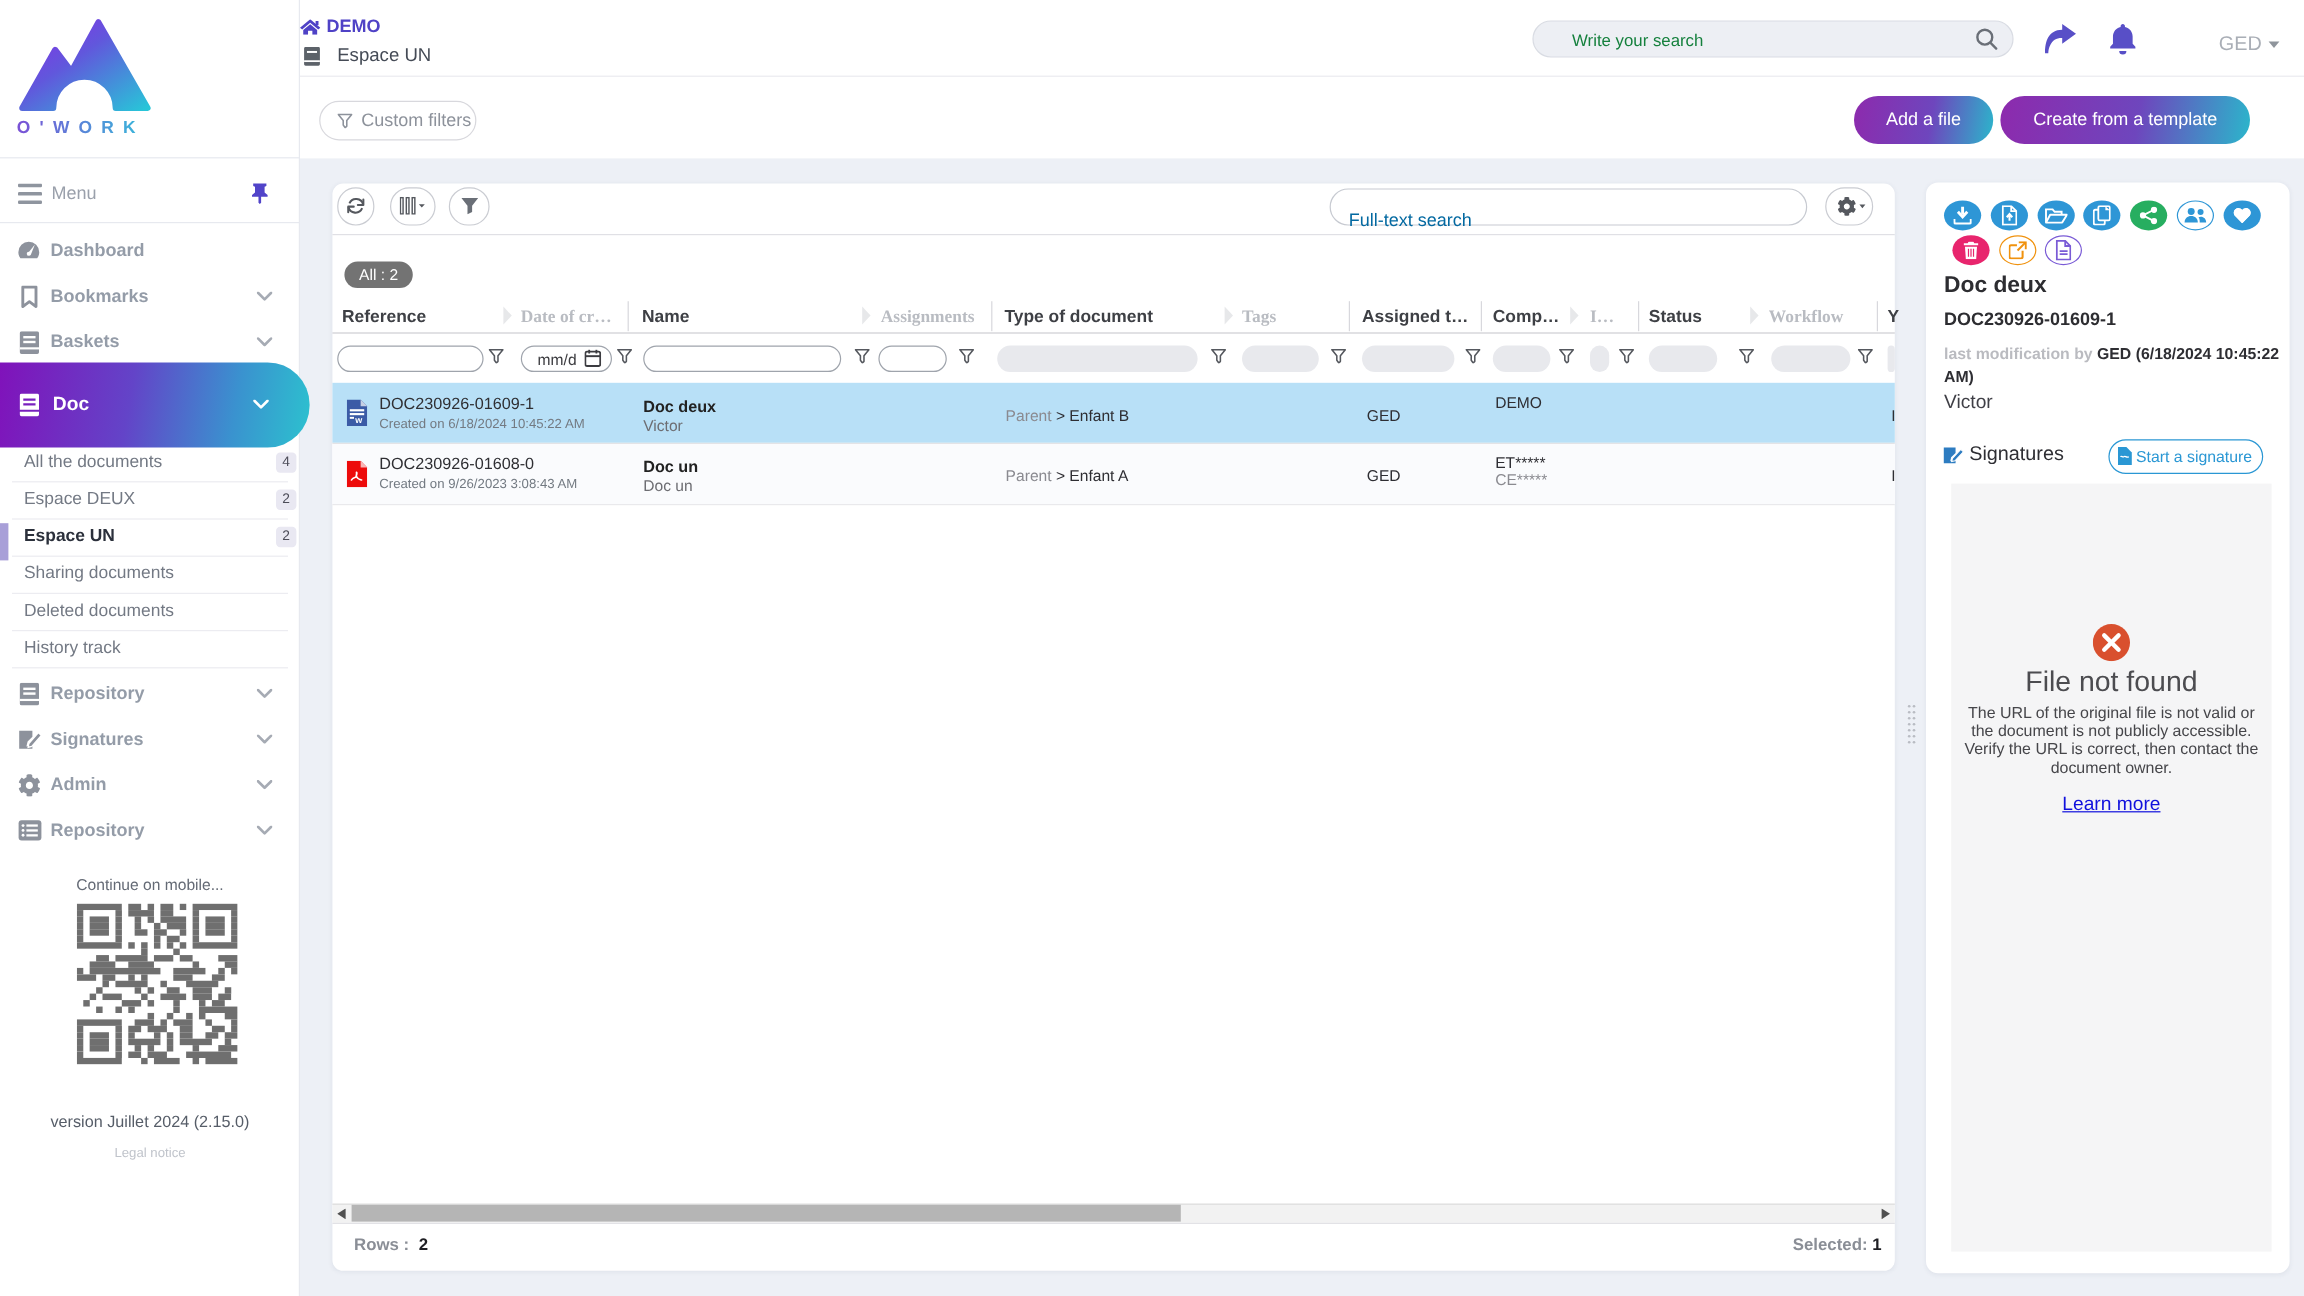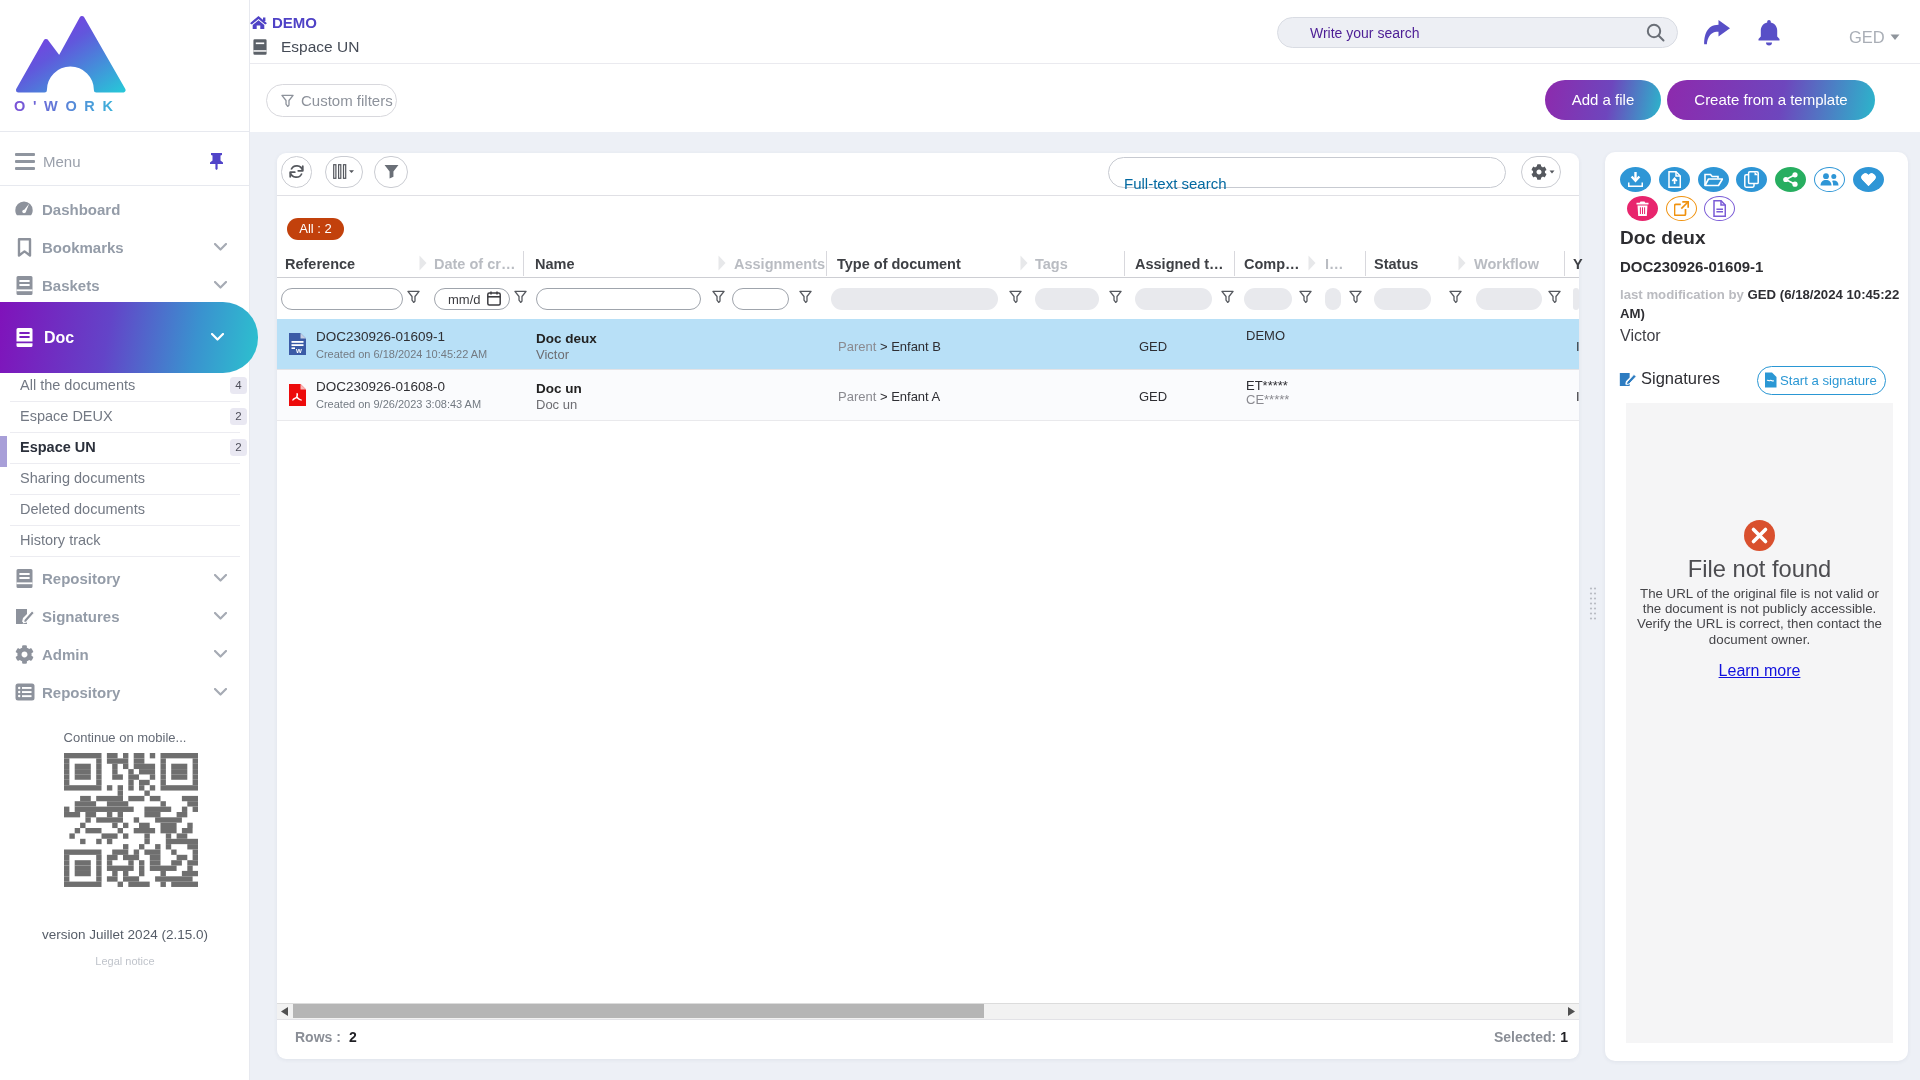--- a/index.html
+++ b/index.html
@@ -4,21 +4,21 @@
 <style>
 * { margin:0; padding:0; box-sizing:border-box; }
 html,body { width:1920px; height:1080px; overflow:hidden; }
 body { background:#edf0f6; font-family:"Liberation Sans", sans-serif; position:relative; }
 .abs { position:absolute; }
 .card { position:absolute; background:#fff; border-radius:9px; box-shadow:0 1px 4px rgba(40,50,80,.07); }
 .pill-input { position:absolute; height:22px; border-radius:11px; }
 .pill-on { background:#fff; border:1px solid #9fa4ac; }
 .pill-off { background:#e8e9ed; }
 .hdr-dark { position:absolute; font-size:14.5px; font-weight:bold; color:#3e4045; white-space:nowrap; }
-.hdr-gray { position:absolute; font-size:14.5px; font-weight:bold; color:#b9bcc2; white-space:nowrap; }
+.hdr-gray { position:absolute; font-size:14.5px; font-weight:bold; color:#b9bcc2; white-space:nowrap;font-family:Liberation Serif, serif; }
 .vline { position:absolute; width:1px; height:25px; background:#d8d8dd; top:251px; }
 .mitem { position:absolute; left:0; width:250px; height:30px; }
 .mitem .txt { position:absolute; left:42px; top:50%; transform:translateY(-50%); font-size:15px; font-weight:bold; color:#949ca8; }
 .sub-txt { position:absolute; left:20px; font-size:14.5px; color:#737984; }
 .badge { position:absolute; width:17px; height:17px; background:#e9e8f2; border-radius:3.5px; color:#4c4c58; font-size:11.5px; text-align:center; line-height:17px; }
 .cellsub { font-size:11px; color:#737a82; }
 </style>
 </head>
 <body>
 <div class="abs" style="left:0;top:0;width:250px;height:1080px;background:#fff;border-right:1px solid #e7e9ef;"></div>
@@ -320,21 +320,21 @@
 <rect x="0.5" y="13.4" width="16" height="1.8" fill="#fff"></rect>
 </svg>
 <div class="abs" style="left:281px;top:38px;font-size:15.5px;color:#454b56;">Espace UN</div>
 <div class="abs" style="left:250px;top:63px;width:1670px;height:1px;background:#eaeaef;"></div>
 <div class="abs" style="left:266px;top:84px;width:131px;height:33px;border:1px solid #d8d8dd;border-radius:17px;background:#fff;"></div>
 <svg class="abs" style="left:281px;top:94px;" width="13" height="13" viewBox="0 0 14 14">
 <path d="M1,1.5 L13,1.5 L8.6,7 L8.6,12 L7.2,13.4 L5.4,11 L5.4,7 Z" fill="none" stroke="#8d929b" stroke-width="1.4" stroke-linejoin="round"></path>
 </svg>
 <div class="abs" style="left:301px;top:92px;font-size:15px;color:#8d929b;">Custom filters</div>
 <div class="abs" style="left:1277px;top:17px;width:401px;height:31px;background:#edeff4;border:1px solid #d9dce3;border-radius:16px;"></div>
-<div class="abs" style="left:1310px;top:25px;font-size:14px;color:#4c1d95;">Write your search</div>
+<div class="abs" style="left:1310px;top:25px;font-size:14px;color:#15803d;">Write your search</div>
 <svg class="abs" style="left:1646px;top:23px;" width="19" height="19" viewBox="0 0 19 19">
 <circle cx="8" cy="8" r="6.2" fill="none" stroke="#6a6f77" stroke-width="2"></circle>
 <line x1="12.8" y1="12.8" x2="17.5" y2="17.5" stroke="#6a6f77" stroke-width="2" stroke-linecap="round"></line>
 </svg>
 <svg class="abs" style="left:1704px;top:20px;" width="26" height="25" viewBox="0 0 26 25">
 <path d="M14.5,0 L26,8.2 L14.5,16.4 L14.5,11.7 C9.5,11.6 6.5,13.6 4.6,17.6 C3.4,20 3,22 2.9,24.3 L0.2,24.3 C0.1,15.5 2.5,4.8 14.5,4.7 Z" fill="#584fc7"></path>
 </svg>
 <svg class="abs" style="left:1758px;top:20px;" width="22" height="26" viewBox="0 0 22 26">
 <path d="M11,0 C12,0 12.8,0.8 12.8,1.8 L12.8,2.6 C16.6,3.4 19.2,6.6 19.2,10.5 L19.2,16.5 L21.5,19 L21.5,20.5 L0.5,20.5 L0.5,19 L2.8,16.5 L2.8,10.5 C2.8,6.6 5.4,3.4 9.2,2.6 L9.2,1.8 C9.2,0.8 10,0 11,0 Z" fill="#584fc7"></path>
 <path d="M8,22.5 L14,22.5 A3,3 0 0 1 8,22.5 Z" fill="#584fc7"></path>
@@ -365,21 +365,21 @@
 <path d="M0.5,1 L13.5,1 L8.8,7 L8.8,11.8 L5.2,13.6 L5.2,7 Z" fill="#6a6f77"></path>
 </svg>
 <div class="abs" style="left:1108px;top:157px;width:398px;height:31px;border:1px solid #c7cad1;border-radius:16px;background:#fff;"></div>
 <div class="abs" style="left:1124px;top:175px;font-size:15px;color:#0369a1;">Full-text search</div>
 <div class="abs" style="left:1521px;top:156px;width:40px;height:32px;border:1px solid #caccd2;border-radius:16px;background:#fff;"></div>
 <svg class="abs" style="left:1531px;top:164px;" width="24" height="16" viewBox="0 0 24 16">
 <path d="M487.4 315.7l-42.6-24.6c4.3-23.2 4.3-47 0-70.2l42.6-24.6c4.9-2.8 7.1-8.6 5.5-14-11.1-35.6-30-67.8-54.7-94.6-3.8-4.1-10-5.1-14.8-2.3L380.8 110c-17.9-15.4-38.5-27.3-60.8-35.1V25.8c0-5.6-3.9-10.5-9.4-11.7-36.7-8.2-74.3-7.8-109.2 0-5.5 1.2-9.4 6.1-9.4 11.7V75c-22.2 7.9-42.8 19.8-60.8 35.1L88.7 85.5c-4.9-2.8-11-1.9-14.8 2.3-24.7 26.7-43.6 58.9-54.7 94.6-1.7 5.4.6 11.2 5.5 14L67.3 221c-4.3 23.2-4.3 47 0 70.2l-42.6 24.6c-4.9 2.8-7.1 8.6-5.5 14 11.1 35.6 30 67.8 54.7 94.6 3.8 4.1 10 5.1 14.8 2.3l42.6-24.6c17.9 15.4 38.5 27.3 60.8 35.1v49.2c0 5.6 3.9 10.5 9.4 11.7 36.7 8.2 74.3 7.8 109.2 0 5.5-1.2 9.4-6.1 9.4-11.7v-49.2c22.2-7.9 42.8-19.8 60.8-35.1l42.6 24.6c4.9 2.8 11 1.9 14.8-2.3 24.7-26.7 43.6-58.9 54.7-94.6 1.7-5.4-.6-11.2-5.5-14zM256 336c-44.1 0-80-35.9-80-80s35.9-80 80-80 80 35.9 80 80-35.9 80-80 80z" transform="scale(0.03125)" fill="#55585e"></path>
 <path d="M18.5,6.5 L23.5,6.5 L21,9.5 Z" fill="#55585e"></path>
 </svg>
 <div class="abs" style="left:277px;top:195px;width:1302px;height:1px;background:#e0e0e5;"></div>
-<div class="abs" style="left:287px;top:218px;width:57px;height:22px;border-radius:11px;background:#c2410c;color:#fff;font-size:13px;text-align:center;line-height:22px;">All : 2</div>
+<div class="abs" style="left:287px;top:218px;width:57px;height:22px;border-radius:11px;background:#737373;color:#fff;font-size:13px;text-align:center;line-height:22px;">All : 2</div>
 <div class="hdr-dark" style="left:285px;top:256px;">Reference</div>
 <div class="hdr-gray" style="left:434px;top:256px;">Date of cr…</div>
 <div class="hdr-dark" style="left:535px;top:256px;">Name</div>
 <div class="hdr-gray" style="left:734px;top:256px;">Assignments</div>
 <div class="hdr-dark" style="left:837px;top:256px;">Type of document</div>
 <div class="hdr-gray" style="left:1035px;top:256px;">Tags</div>
 <div class="hdr-dark" style="left:1135px;top:256px;">Assigned t…</div>
 <div class="hdr-dark" style="left:1244px;top:256px;">Comp…</div>
 <div class="hdr-gray" style="left:1325px;top:256px;">I…</div>
 <div class="hdr-dark" style="left:1374px;top:256px;text-align:center;">Status</div>

